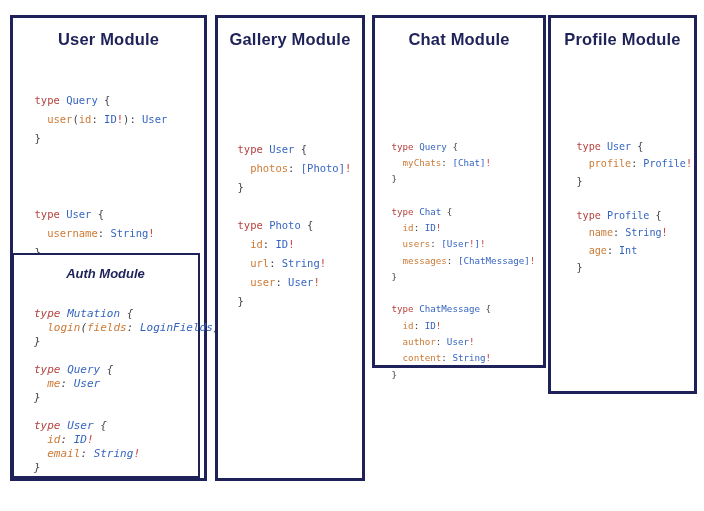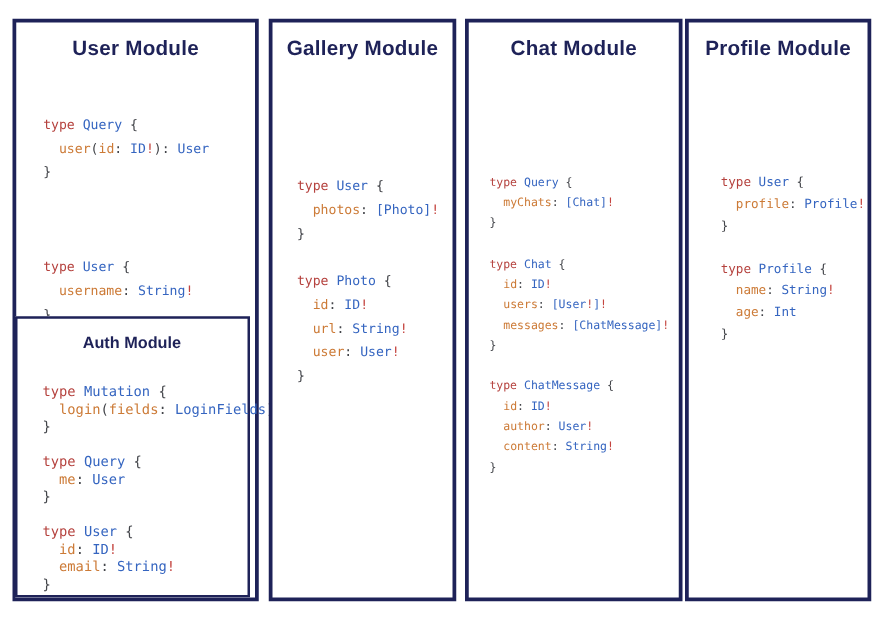--- a/index.html
+++ b/index.html
@@ -53,24 +53,24 @@
   .code-p2 { left: 9.5px;  top: 112px;  font-size: 10.5px; line-height: 19px; }
   .code-p3 { left: 6.5px;  top: 110.5px;font-size: 9.2px;  line-height: 16.3px; }
   .code-p4 { left: 15.5px; top: 110px;  font-size: 10.1px; line-height: 17.3px; }
   .tok-k { color: var(--c-keyword, #b5423e); }
   .tok-t { color: var(--c-type, #3565c0); }
   .tok-f { color: var(--c-field, #cc7a36); }
   .tok-p { color: var(--c-punct, #43454a); }
   .tok-b { color: var(--c-bang, #c4443f); }
 
   #panel-user    { left: 10px;  top: 15px; width: 197px; height: 466px; }
-  #panel-auth    { left: -1.5px; top: 234.5px; width: 188px; height: 225px; }
+  #panel-auth    { left: -1.5px; top: 234.5px; width: 188px; height: 225px; font-style: italic; }
   #panel-gallery { left: 215px; top: 15px; width: 150px; height: 466px; }
-  #panel-chat    { left: 372px; top: 15px; width: 174px; height: 466px; }
-  #panel-profile { left: 548px; top: 15px; width: 149px; height: 466px; }
+  #panel-chat    { left: 372px; top: 15px; width: 174px; height: 353px; }
+  #panel-profile { left: 548px; top: 15px; width: 149px; height: 379px; }
 </style>
 </head>
 <body>
 
 <div id="canvas">
 
   <div class="panel" id="panel-user">
     <div class="panel-title">User Module</div>
     <pre class="code code-p1"><div class="code-line"><span class="tok-k">type</span><span class="tok-p"> </span><span class="tok-t">Query</span><span class="tok-p"> {</span></div><div class="code-line"><span class="tok-p">  </span><span class="tok-f">user</span><span class="tok-p">(</span><span class="tok-f">id</span><span class="tok-p">: </span><span class="tok-t">ID</span><span class="tok-b">!</span><span class="tok-p">): </span><span class="tok-t">User</span></div><div class="code-line"><span class="tok-p">}</span></div><div class="code-line">&nbsp;</div><div class="code-line">&nbsp;</div><div class="code-line">&nbsp;</div><div class="code-line"><span class="tok-k">type</span><span class="tok-p"> </span><span class="tok-t">User</span><span class="tok-p"> {</span></div><div class="code-line"><span class="tok-p">  </span><span class="tok-f">username</span><span class="tok-p">: </span><span class="tok-t">String</span><span class="tok-b">!</span></div><div class="code-line"><span class="tok-p">}</span></div></pre>
     <div class="nested-panel" id="panel-auth">

